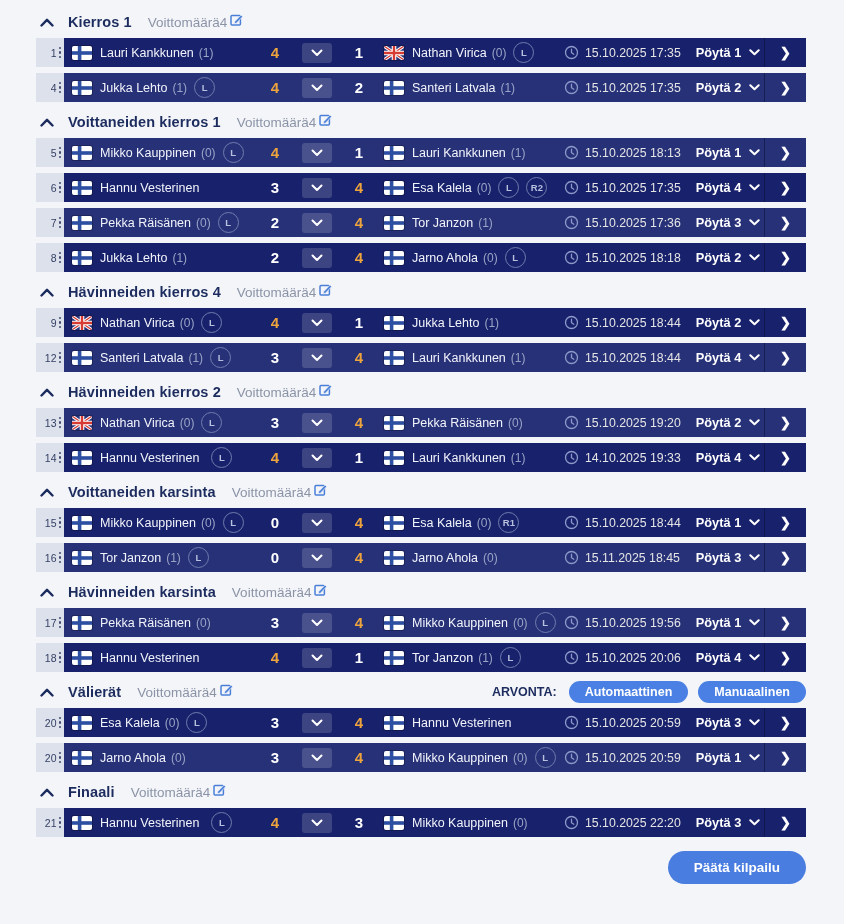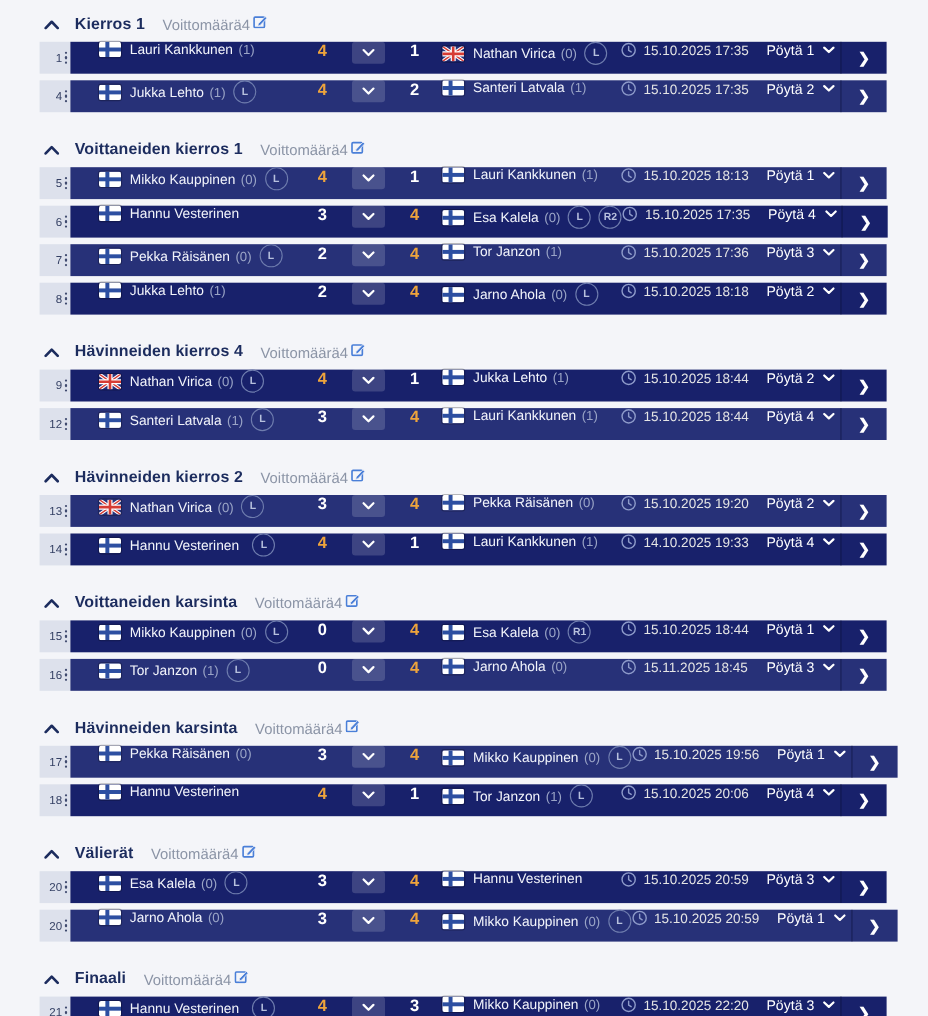--- a/index.html
+++ b/index.html
@@ -1,40 +1,40 @@
 <!DOCTYPE html>
 <html><head>
 <meta charset="utf-8">
 <style>
   * { margin:0; padding:0; box-sizing:border-box; }
   html,body { background:#f4f5f9; font-family:"Liberation Sans", sans-serif; }
   body { width:844px; min-height:924px; padding:8px 0 20px 0; }
   #content { width:770px; margin-left:36px; }
 
-  .section { margin-top:24px; }
+  .section { margin-top:10px; }
   .section:first-child { margin-top:4px; }
   .sec-head { display:flex; align-items:center; height:20px; margin-bottom:6px; padding-left:4px; }
   .collapse { display:inline-flex; align-items:center; margin-right:14px; cursor:pointer; }
   .sec-title { font-size:14.5px; font-weight:700; color:#1c2c5e; letter-spacing:.1px; }
   .wins { font-size:13.5px; color:#8b94a6; margin-left:16px; }
   .edit-ic { display:inline-flex; margin-left:3px; cursor:pointer; position:relative; top:-3px; }
   .head-right { margin-left:auto; display:flex; align-items:center; gap:10px; }
   .arvonta { font-size:12.5px; font-weight:700; color:#1c2c5e; margin-right:2px; }
   .pill { border:none; background:#4a80e4; color:#fff; font-family:inherit; font-size:12.5px;
           font-weight:700; padding:4px 16px; border-radius:12px; cursor:pointer; }
 
   .match { display:flex; height:29px; margin-bottom:6px; }
   .match:last-child { margin-bottom:0; }
   .gutter { width:28px; background:#dde1ec; display:flex; align-items:center; justify-content:flex-end;
             padding-right:3px; gap:2px; cursor:grab; flex:0 0 auto; }
   .num { font-size:10.5px; color:#333f63; }
   .dots { display:flex; flex-direction:column; gap:2px; }
   .dots i { width:2.5px; height:2.5px; border-radius:50%; background:#3f4a6e; display:block; }
 
-  .main { flex:1; display:flex; align-items:flex-start; padding-left:26px; color:#fff; }
+  .main { flex:1; display:flex; align-items:center; padding-left:8px; color:#fff; }
   .match.dark .main { background:#18216b; }
   .match.light .main { background:#273178; }
 
   .pzone { display:flex; align-items:center; min-width:0; }
   .p1 { width:190px; flex:0 0 auto; }
   .p2 { flex:1 1 auto; padding-left:12px; }
   .flag { width:20px; height:14px; border-radius:2px; overflow:hidden; display:inline-flex; flex:0 0 auto;
           margin-right:8px; box-shadow:0 0 0 1px rgba(0,0,0,.25); }
   .flag svg { display:block; }
   .pname { font-size:12.5px; color:#f2f4fb; white-space:nowrap; }
@@ -46,21 +46,21 @@
   .score { width:26px; text-align:center; font-size:15px; font-weight:700; color:#fff; flex:0 0 auto; }
   .score.win { color:#eea43c; }
   .dd { width:30px; height:20px; margin:0 14px; border:none; border-radius:3px;
         background:rgba(255,255,255,.16); display:flex; align-items:center; justify-content:center;
         cursor:pointer; flex:0 0 auto; }
 
   .dt { width:128px; flex:0 0 auto; display:flex; align-items:center; gap:6px; }
   .dtt { font-size:12.3px; color:#e5e5e5; white-space:nowrap; }
   .table-sel { width:72px; flex:0 0 auto; display:flex; align-items:center; justify-content:center;
                gap:8px; cursor:pointer; }
-  .table-label { font-size:12.8px; font-weight:400; color:#fff; white-space:nowrap; }
+  .table-label { font-size:12.8px; font-weight:700; color:#fff; white-space:nowrap; }
   .arrow-cell { width:42px; align-self:stretch; flex:0 0 auto; display:flex; align-items:center;
                 justify-content:center; border-left:1px solid rgba(10,17,54,.55); cursor:pointer;
                 font-size:13px; font-weight:700; color:#fff; }
 
   #footer { width:770px; margin-left:36px; margin-top:14px; display:flex; justify-content:flex-end; }
   .finish-btn { border:none; background:#4a7de0; color:#fff; font-family:inherit; font-size:13.5px;
                 font-weight:700; padding:9px 26px; border-radius:17px; cursor:pointer; }
 </style>
 </head>
 <body>
@@ -1084,20 +1084,25 @@
           </svg>
       </span>
       <span class="sec-title">Välierät</span>
       <span class="wins">Voittomäärä4</span>
       <span class="edit-ic">
         <svg width="13" height="13" viewBox="0 0 13 13">
             <rect x="1" y="2.6" width="9.4" height="9.4" rx="1" fill="none" stroke="#4a7fd8" stroke-width="1.5"></rect>
             <path d="M4.8,8.6 L11,2.1 L12.6,3.7 L6.4,10.2 L4.4,10.8 Z" fill="#4a7fd8" stroke="#f4f5f9" stroke-width="0.7"></path>
           </svg>
       </span>
+      <span class="head-right">
+        <span class="arvonta">ARVONTA:</span>
+        <button class="pill">Automaattinen</button>
+        <button class="pill">Manuaalinen</button>
+      </span>
     </div>
     <div class="rows">
   <div class="match dark">
     <div class="gutter">
       <span class="num">20</span>
       <span class="dots">
               <i></i>
               <i></i>
               <i></i>
             </span>

